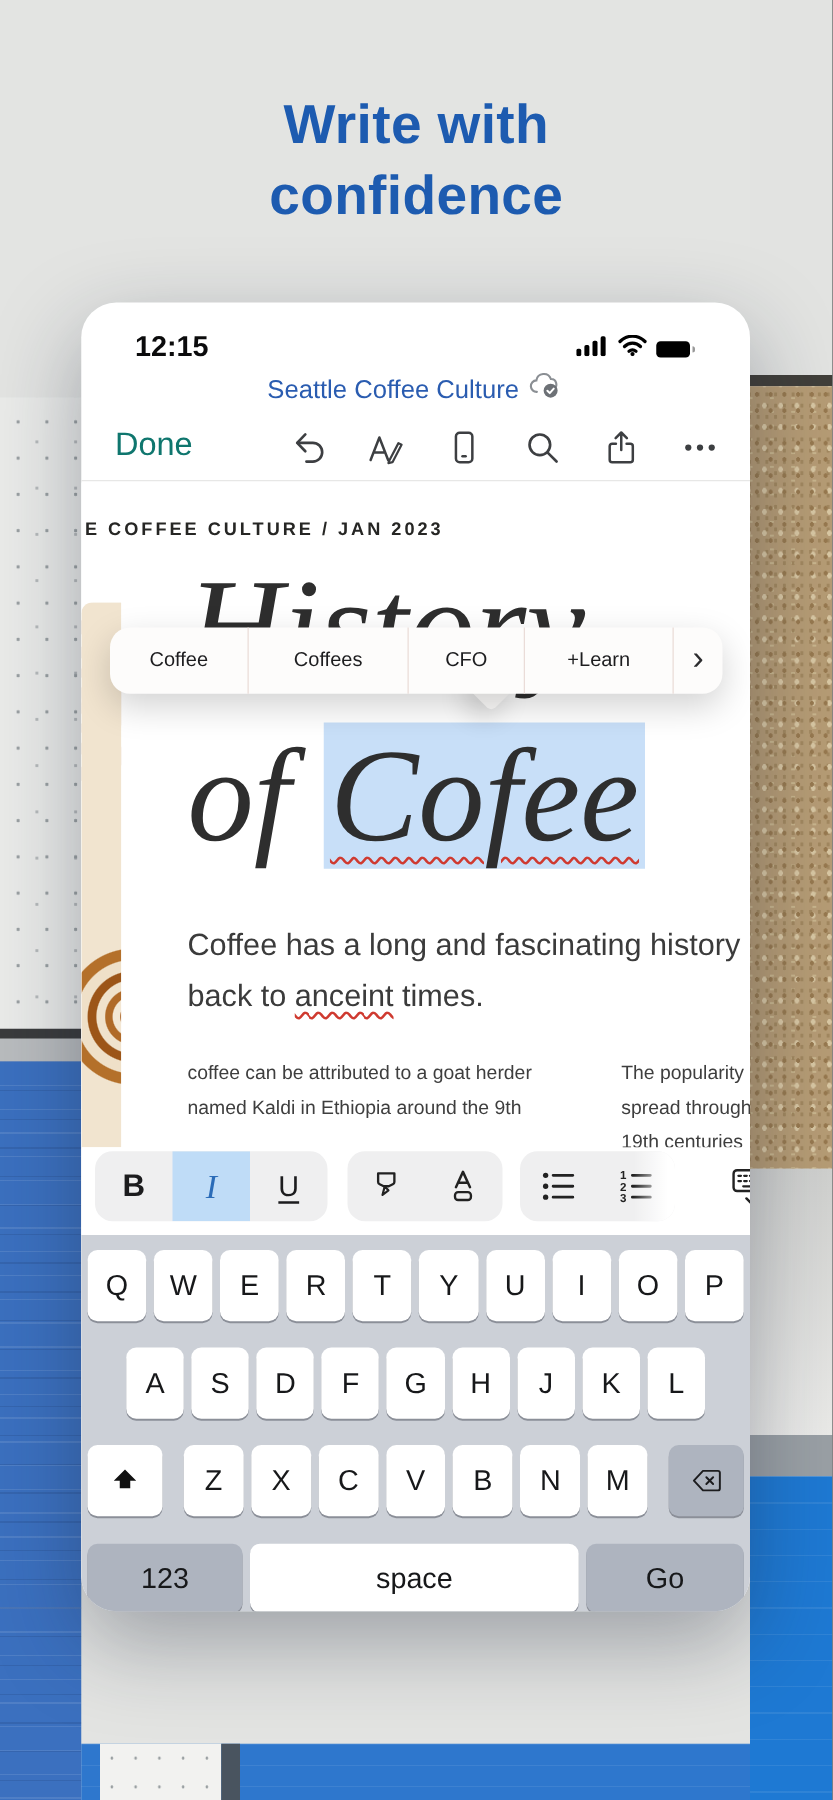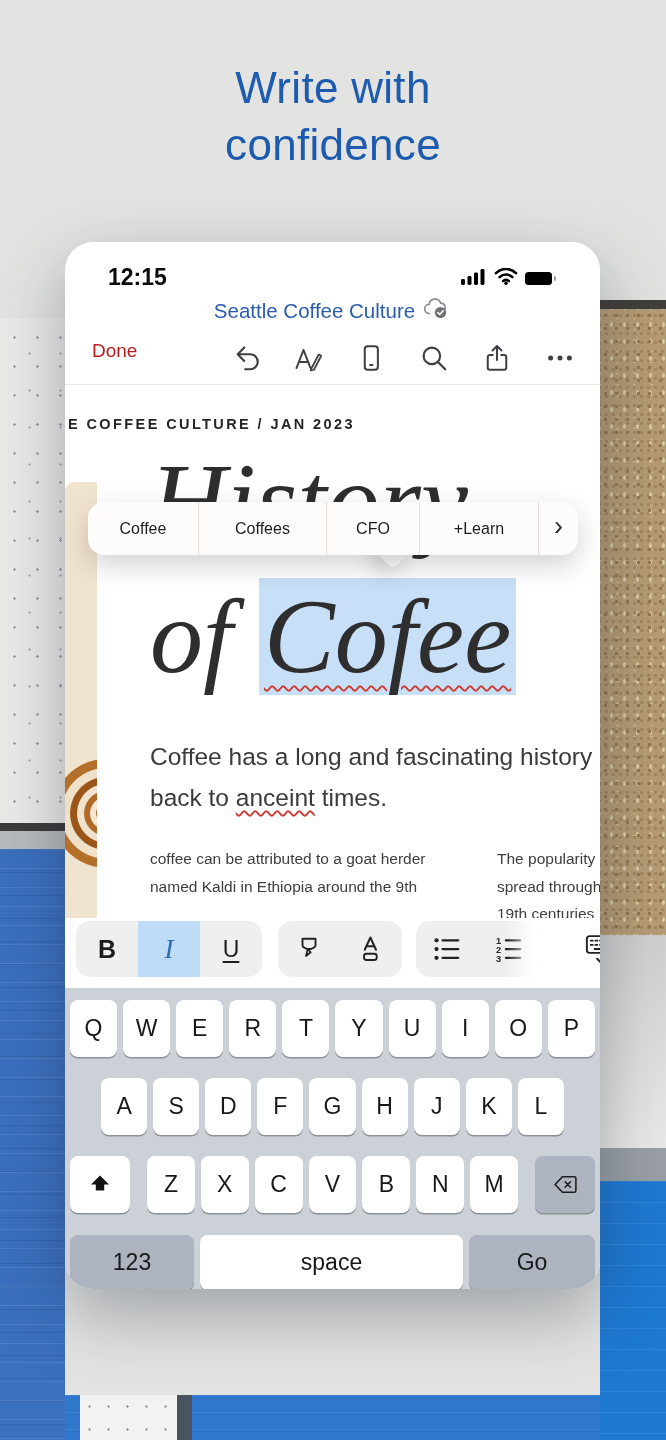--- a/index.html
+++ b/index.html
@@ -26,38 +26,38 @@
   .bg-right-grayband{left:600px;top:1148px;width:66px;height:33px;background:#9aa0a5;}
   .bg-right-blue{left:600px;top:1181px;width:66px;height:259px;background-color:#1e79d3;
     background-image:repeating-linear-gradient(180deg,rgba(255,255,255,.08) 0 1px,transparent 1px 21px);}
   .bg-bottom{left:65px;top:1395px;width:535px;height:45px;background-color:#2e77cd;
     background-image:repeating-linear-gradient(180deg,rgba(255,255,255,.08) 0 1px,transparent 1px 17px);}
   .bg-bottom-white{left:80px;top:1395px;width:97px;height:45px;background-color:#f2f2f0;
     background-image:radial-gradient(#9aa0a2 1px,transparent 1.3px);background-size:19px 23px;}
   .bg-bottom-dark{left:177px;top:1395px;width:15px;height:45px;background:#49545f;}
 
   
-  .hero{left:0;top:59px;width:666px;text-align:center;font-weight:400;font-size:44px;line-height:57px;
+  .hero{left:0;top:71px;width:666px;text-align:center;font-weight:700;font-size:44px;line-height:57px;
         color:#1d5bb0;letter-spacing:.3px;}
 
   
   .phone{left:65px;top:242px;width:535px;height:1047px;background:#fff;border-radius:28px;
          overflow:hidden;box-shadow:0 25px 70px rgba(25,35,55,.35);}
 
   .status-time{left:43px;top:22px;font-size:23px;font-weight:700;color:#0b0b0c;}
   .status-icons{right:48px;top:26px;display:flex;align-items:center;gap:7px;}
   .battery{width:27px;height:13px;background:#000;border-radius:3.5px;position:relative;}
   .battery:after{content:"";position:absolute;right:-4px;top:4px;width:2.5px;height:5px;background:rgba(0,0,0,.4);
                  border-radius:0 2px 2px 0;}
 
   .doc-title{left:0;top:55px;width:535px;display:flex;justify-content:center;align-items:center;gap:7px;}
   .doc-title span{font-size:20.5px;color:#2a5cb0;}
 
   .top-toolbar{left:0;top:92px;width:535px;height:48px;}
-  .done{left:27px;top:6px;font-size:19px;color:#b91c1c;}
+  .done{left:27px;top:6px;font-size:26px;color:#0f766e;}
   .tb-icon{top:8px;width:32px;height:32px;display:flex;align-items:center;justify-content:center;}
   .divider{left:0;top:142px;width:535px;height:1px;background:#e7e7e6;}
 
   
   .doc-area{left:0;top:144px;width:535px;height:532px;background:#fff;overflow:hidden;}
   .latte{left:0;top:96px;width:32px;height:436px;border-radius:9px 0 0 0;overflow:hidden;
     background:
       radial-gradient(circle at 130% 76%, #f6ecd9 0 5px,#a85e1e 6px 10px,#f3e7d4 11px 16px,#b06a28 17px 22px,#f0e2cc 23px 29px,#9c5518 30px 36px,#efe0c8 37px 45px,#b4702a 46px 54px,#f1e4cf 55px),
       radial-gradient(circle at -20% 18%, #f6ecd9 0 6px,#b4701f 7px 12px,#f3e7d4 13px 19px,#a85e1e 20px 26px,#f4e8d5 27px 34px,#b06a28 35px 43px,#f0e2cc 44px 53px,#a2591b 54px 64px,#f1e4cf 65px);}
   .kicker{left:3px;top:30px;font-size:14.5px;font-weight:700;letter-spacing:2.4px;color:#262624;white-space:nowrap;}

